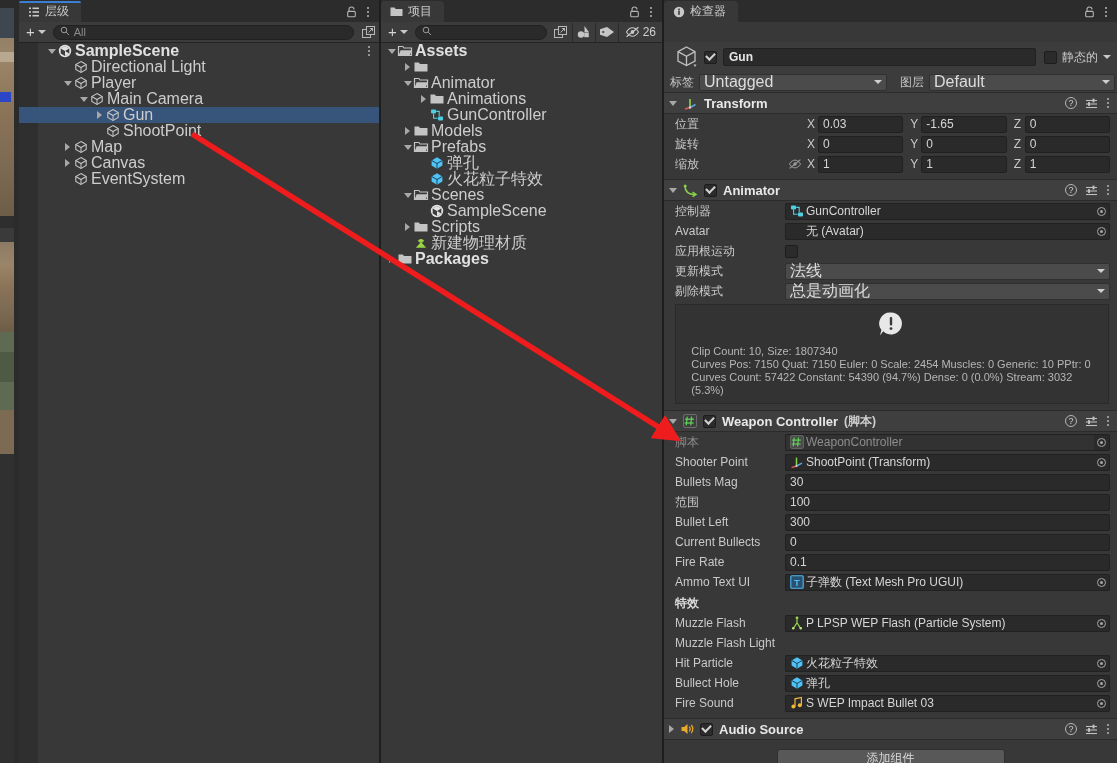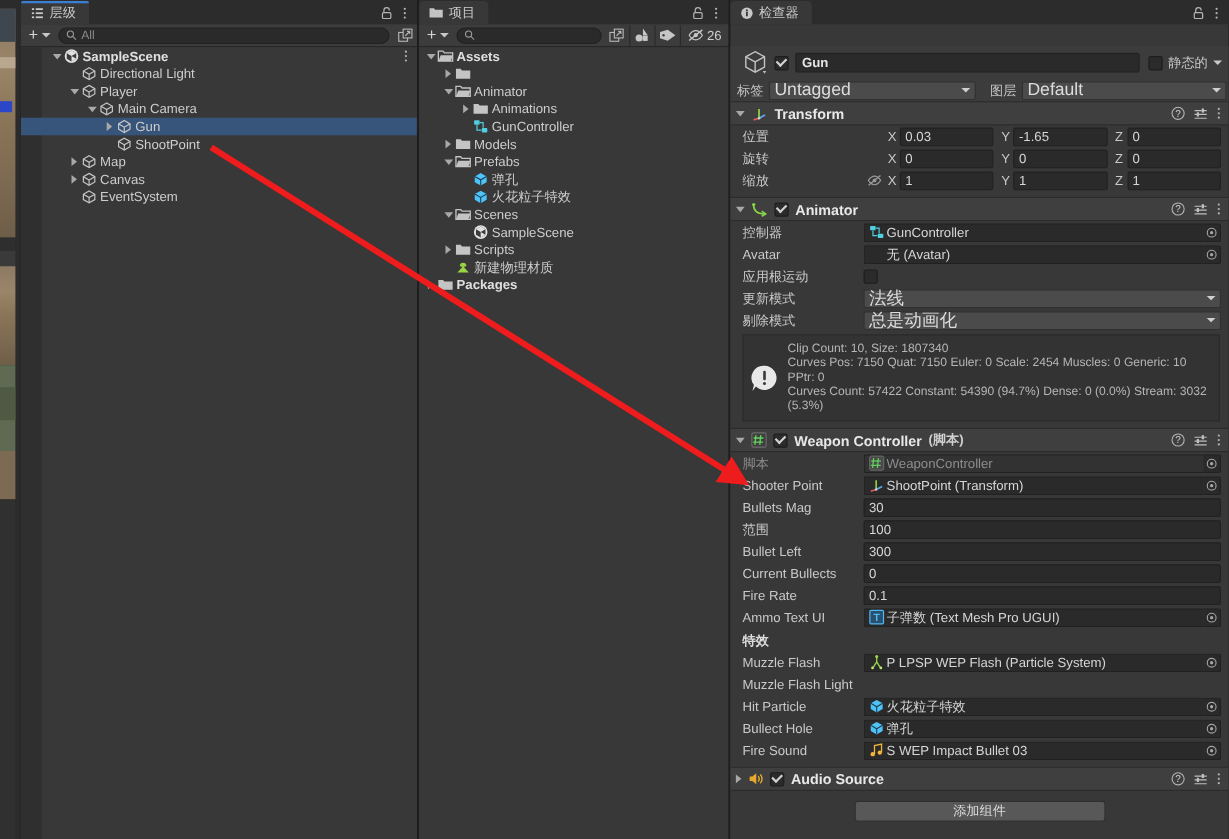--- a/index.html
+++ b/index.html
@@ -42,38 +42,38 @@
     border-bottom:1px solid #232323; flex:0 0 21px;
   }
   .plusbtn{ display:flex; align-items:center; gap:3px; padding:0 7px 0 7px; color:#d4d4d4; }
   .plusbtn .plus{ font-size:15px; line-height:12px; font-weight:400; }
   .caret-dn{
     width:0;height:0;border-left:4px solid transparent;border-right:4px solid transparent;
     border-top:4px solid #c8c8c8;
   }
   .searchbox{
     flex:1; height:15px; background:#2a2a2a; border:1px solid #212121; border-radius:8px;
-    display:flex; align-items:center; padding:0 6px; gap:4px; margin-right:3px;
+    display:flex; padding:0 6px; gap:4px; margin-right:3px;
     color:#8a8a8a; font-size:11px;
   }
   .searchbox .mag{ font-size:9px; color:#9a9a9a; }
   .iconbtn{
     width:22px; height:19px; display:flex; align-items:center; justify-content:center;
     color:#c0c0c0;
   }
   .toolsep{ width:1px; height:19px; background:#2a2a2a; }
 
   
   .tree{ flex:1; overflow:hidden; background:#383838; position:relative; }
   .trow{ height:16px; display:flex; align-items:center; white-space:nowrap; position:relative; }
   .trow.selected{ background:#37547a; }
   .tw{ width:13px; display:inline-flex; align-items:center; justify-content:center; flex:0 0 13px; }
   .arrow-r{ width:0;height:0;border-top:4px solid transparent;border-bottom:4px solid transparent;border-left:5px solid #a8a8a8; }
   .arrow-d{ width:0;height:0;border-left:4px solid transparent;border-right:4px solid transparent;border-top:5px solid #a8a8a8; }
-  .tlabel{ margin-left:3px; font-size:12px; color:#cdcdcd; }
+  .tlabel{ margin-left:3px; font-size:16px; color:#cdcdcd; }
   .tlabel.bold{ font-weight:bold; color:#e0e0e0; }
   .ico{ width:14px; height:14px; flex:0 0 14px; display:inline-flex; align-items:center; justify-content:center; }
 
   svg{ display:block; overflow:visible; }
 
   
   .hgutter{ position:absolute; left:0; top:0; bottom:0; width:19px; background:#2f2f2f; }
 
   
   .insp-body{ flex:1; overflow:hidden; background:#383838; }
@@ -141,21 +141,21 @@
   .vec3{ display:flex; align-items:center; flex:1; gap:0; }
   .axis{ width:13px; flex:0 0 13px; text-align:left; color:#c9c9c9; font-size:12px; padding-left:2px;}
   .numf{
     flex:1; height:17px; background:#2a2a2a; border:1px solid #212121; border-radius:2px;
     display:flex; align-items:center; padding:0 4px; font-size:12px; color:#d6d6d6; min-width:0;
     margin-right:5px;
   }
 
   .infobox{
     margin:3px 8px 6px 11px; background:#333333; border:1px solid #2a2a2a; border-radius:0;
-    display:flex; align-items:center; gap:8px; padding:6px 8px 6px 6px;
+    display:flex; align-items:center; gap:8px; padding:6px 8px 6px 6px;flex-direction:column;
   }
   .infotext{ font-size:11px; color:#b6b6b6; line-height:13px; }
 
   .sectionhead{ padding:3px 0 1px 11px; font-weight:bold; color:#dcdcdc; font-size:12px; }
 
   .addbtn{
     width:228px;height:19px;margin:9px auto 0 auto;background:#585858;border:1px solid #303030;
     border-radius:3px;display:flex;align-items:center;justify-content:center;color:#dcdcdc;font-size:12px;
   }
 

